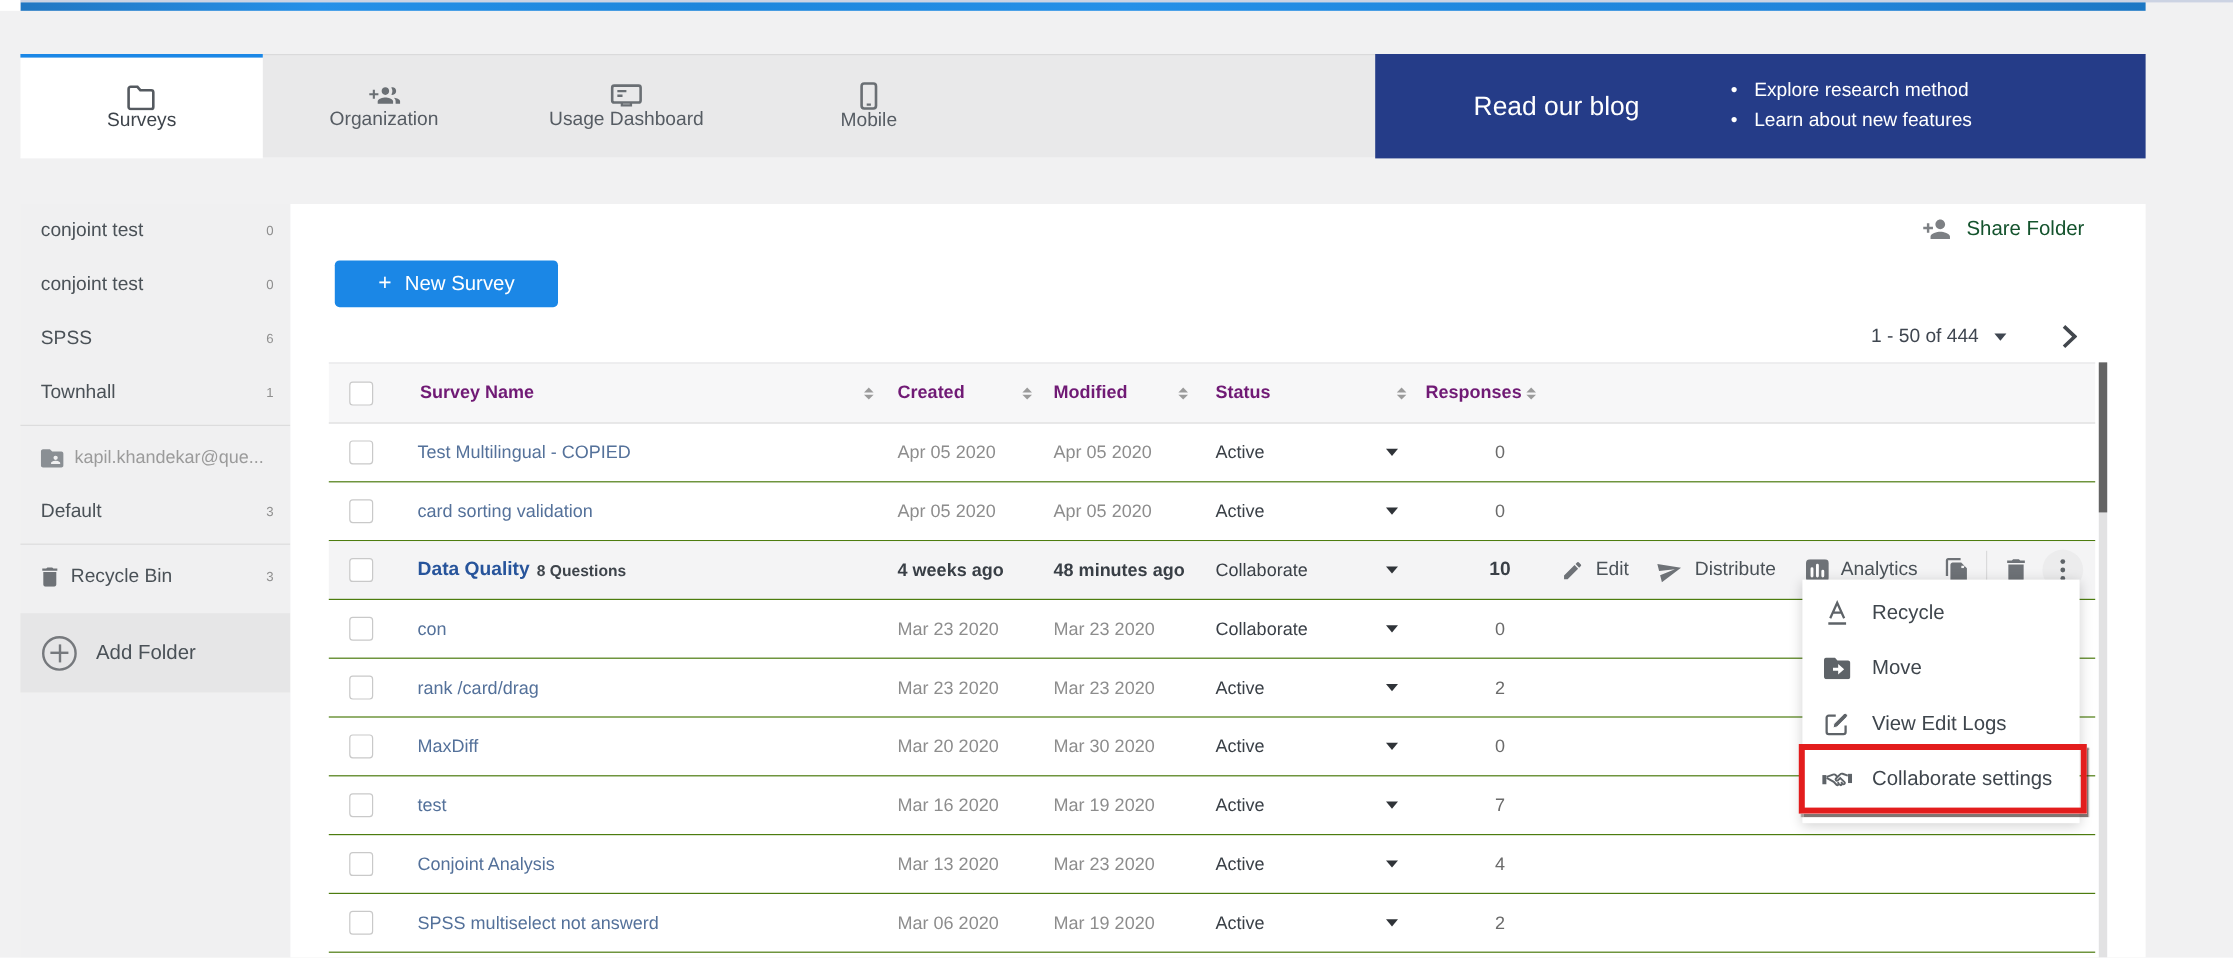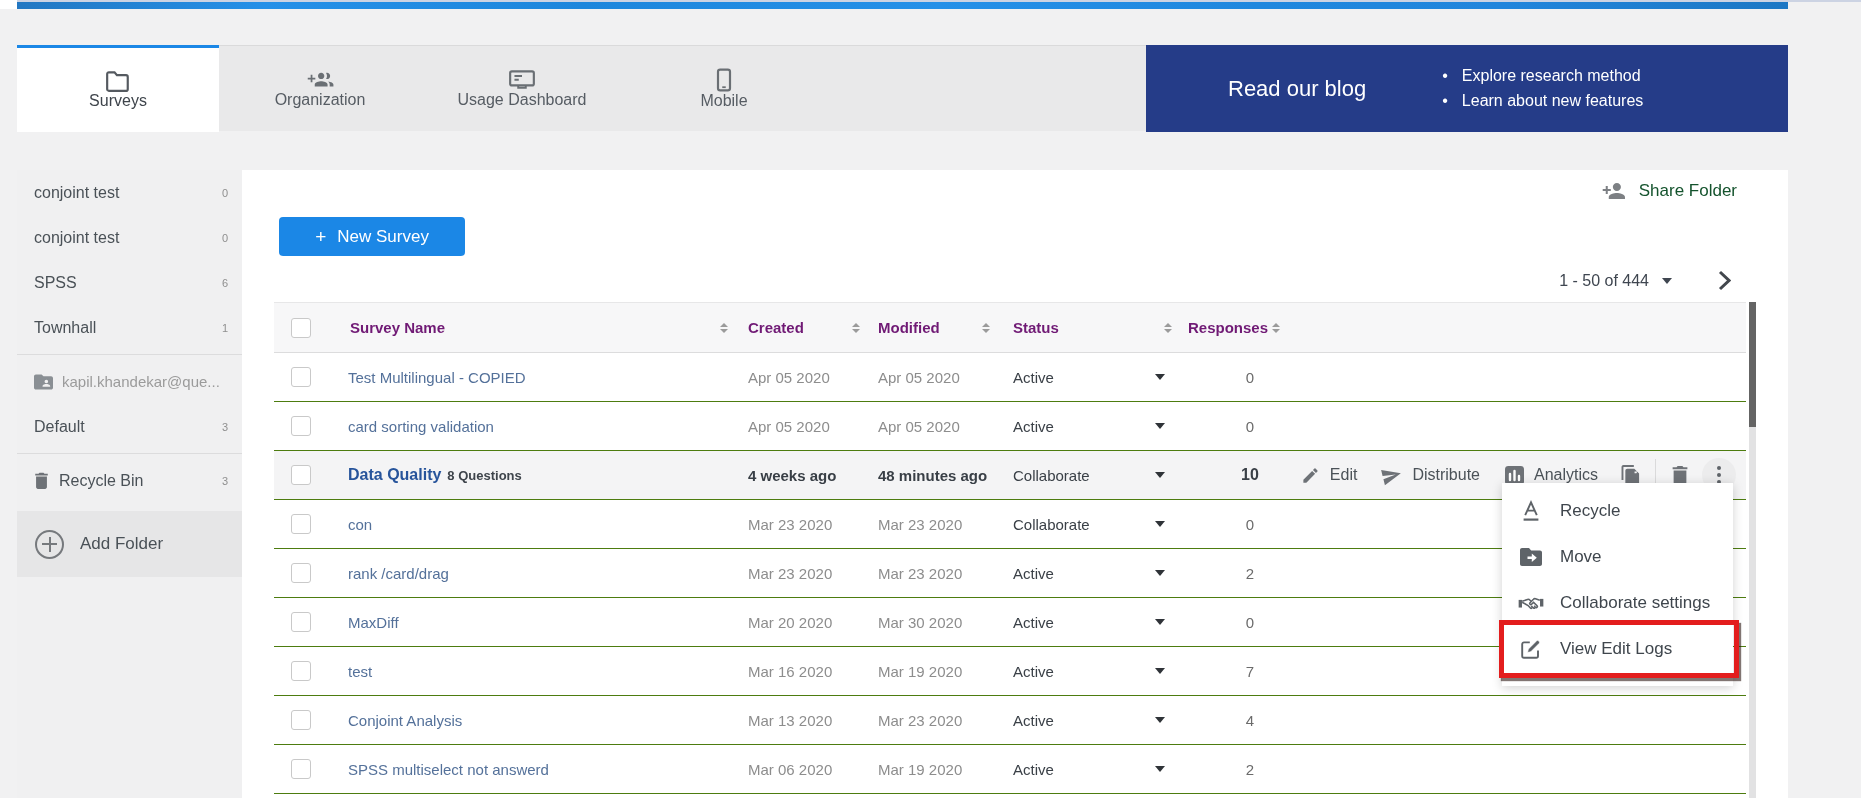--- a/index.html
+++ b/index.html
@@ -492,37 +492,37 @@
   <div class="menu-item">
     <span class="m-ic">
       <svg width="22" height="18" viewBox="0 0 22 18" fill="currentColor">
         <path d="M20 2.4h-8.8L9 0H2C.9 0 0 .9 0 2v14c0 1.1.9 2 2 2h18c1.1 0 2-.9 2-2V4.4c0-1.1-.9-2-2-2zM11.8 14V11H7.5V8.4h4.3v-3l5 4.3-5 4.3z"></path>
       </svg>
     </span>
     <span class="m-label">Move</span>
   </div>
   <div class="menu-item">
     <span class="m-ic">
+      <svg width="24" height="24" viewBox="0 0 24 24" fill="none">
+        <path d="M19 13.5V19a1.8 1.8 0 0 1-1.8 1.8H5A1.8 1.8 0 0 1 3.2 19V7.2A1.8 1.8 0 0 1 5 5.4h5.8" stroke="currentColor" stroke-width="1.9"></path>
+        <path d="M9.2 12.2l8.3-8.3a1.55 1.55 0 0 1 2.2 0l.4.4a1.55 1.55 0 0 1 0 2.2l-8.3 8.3-3.2.8.6-3.4z" fill="currentColor" stroke="#ffffff" stroke-width="0.8"></path>
+      </svg>
+    </span>
+    <span class="m-label">View Edit Logs</span>
+  </div>
+  <div class="menu-item">
+    <span class="m-ic">
       <svg width="31" height="21" viewBox="0 0 36 24" fill="none" stroke="currentColor" stroke-width="2.2">
         <rect x="0.9" y="7" width="4.6" height="10.6" fill="currentColor" stroke="none"></rect>
         <rect x="30.5" y="5.6" width="4.6" height="10.6" fill="currentColor" stroke="none"></rect>
         <path d="M5.8 9l7.3-2.6c1.2-.4 2.5-.1 3.3.8l1.6 1.7"></path>
         <path d="M30.2 7.6l-6-2.1c-1-.35-2.1-.1-2.8.65L16.6 11c-.6.6-.6 1.5 0 2.1.6.6 1.55.6 2.15 0l2.8-2.7 4.9 4.7c.55.55.55 1.45 0 2-.55.55-1.5.55-2.05 0"></path>
         <path d="M22.5 15.2l.9.9c.55.55.55 1.45 0 2-.6.6-1.5.55-2.1 0l-1-.95"></path>
         <path d="M18.4 15.3l.9.9c.55.55.5 1.5-.1 2-.6.55-1.5.5-2.05-.05L14 14.8l-8.2-4.5"></path>
       </svg>
     </span>
     <span class="m-label">Collaborate settings</span>
   </div>
-  <div class="menu-item">
-    <span class="m-ic">
-      <svg width="24" height="24" viewBox="0 0 24 24" fill="none">
-        <path d="M19 13.5V19a1.8 1.8 0 0 1-1.8 1.8H5A1.8 1.8 0 0 1 3.2 19V7.2A1.8 1.8 0 0 1 5 5.4h5.8" stroke="currentColor" stroke-width="1.9"></path>
-        <path d="M9.2 12.2l8.3-8.3a1.55 1.55 0 0 1 2.2 0l.4.4a1.55 1.55 0 0 1 0 2.2l-8.3 8.3-3.2.8.6-3.4z" fill="currentColor" stroke="#ffffff" stroke-width="0.8"></path>
-      </svg>
-    </span>
-    <span class="m-label">View Edit Logs</span>
-  </div>
 </div>
 <div class="red-box"></div>
 
 <div class="scroll-track"></div>
 <div class="scroll-thumb"></div>
 
 </body></html>

